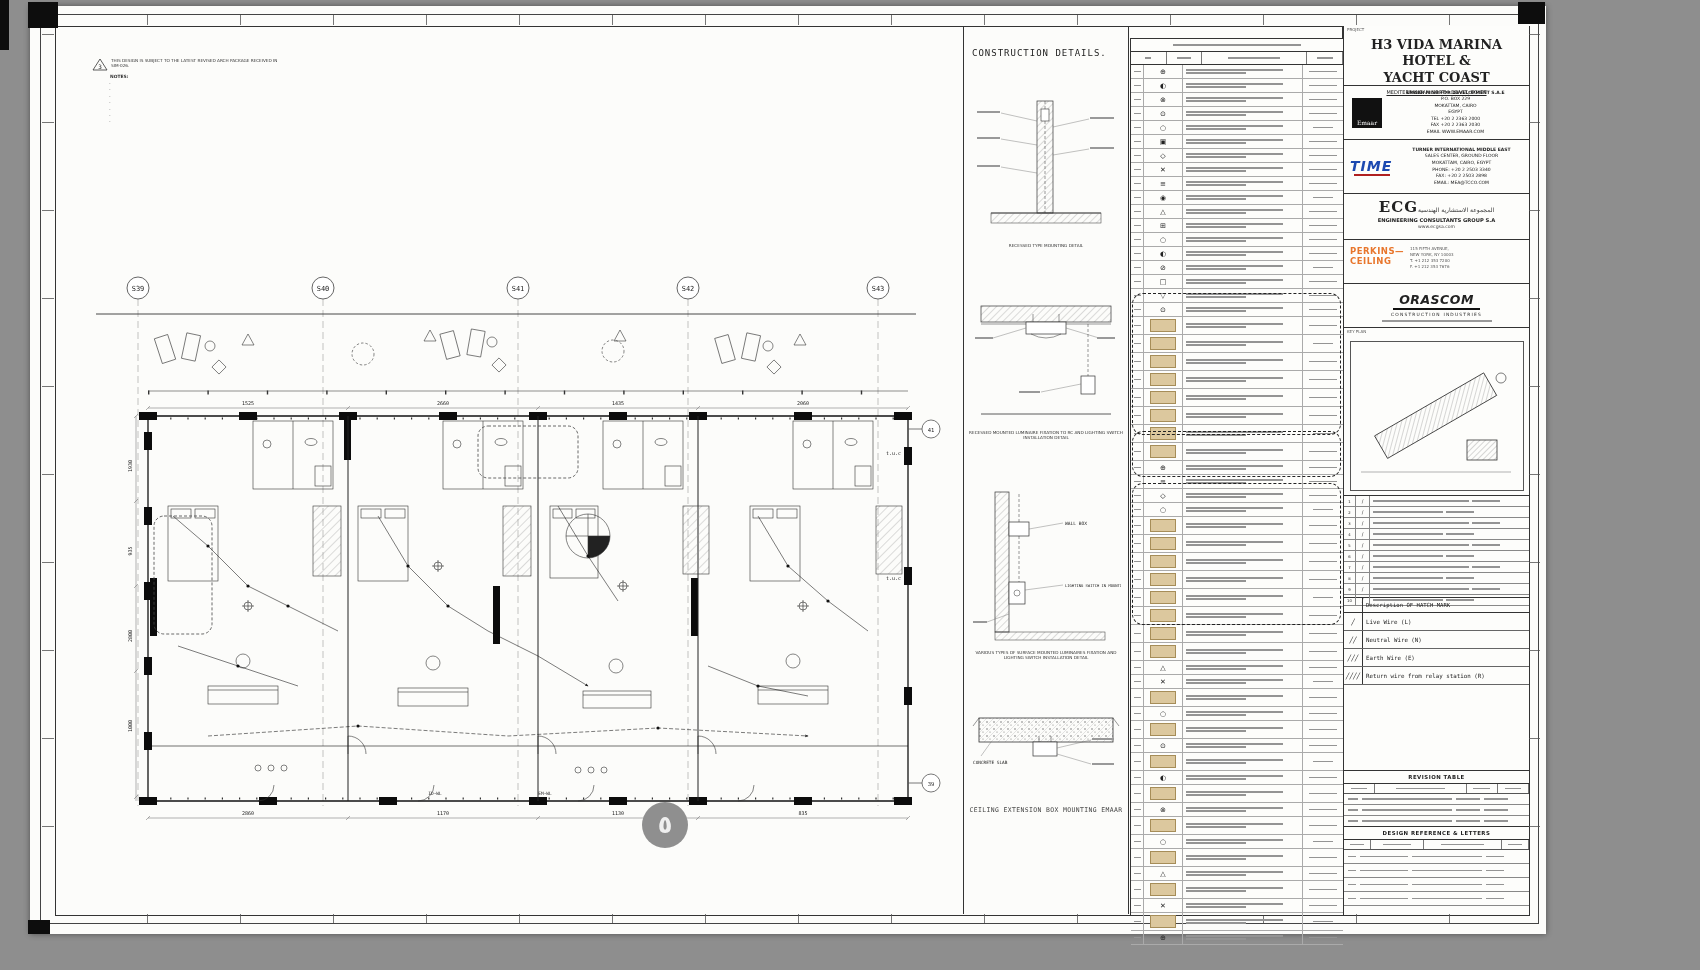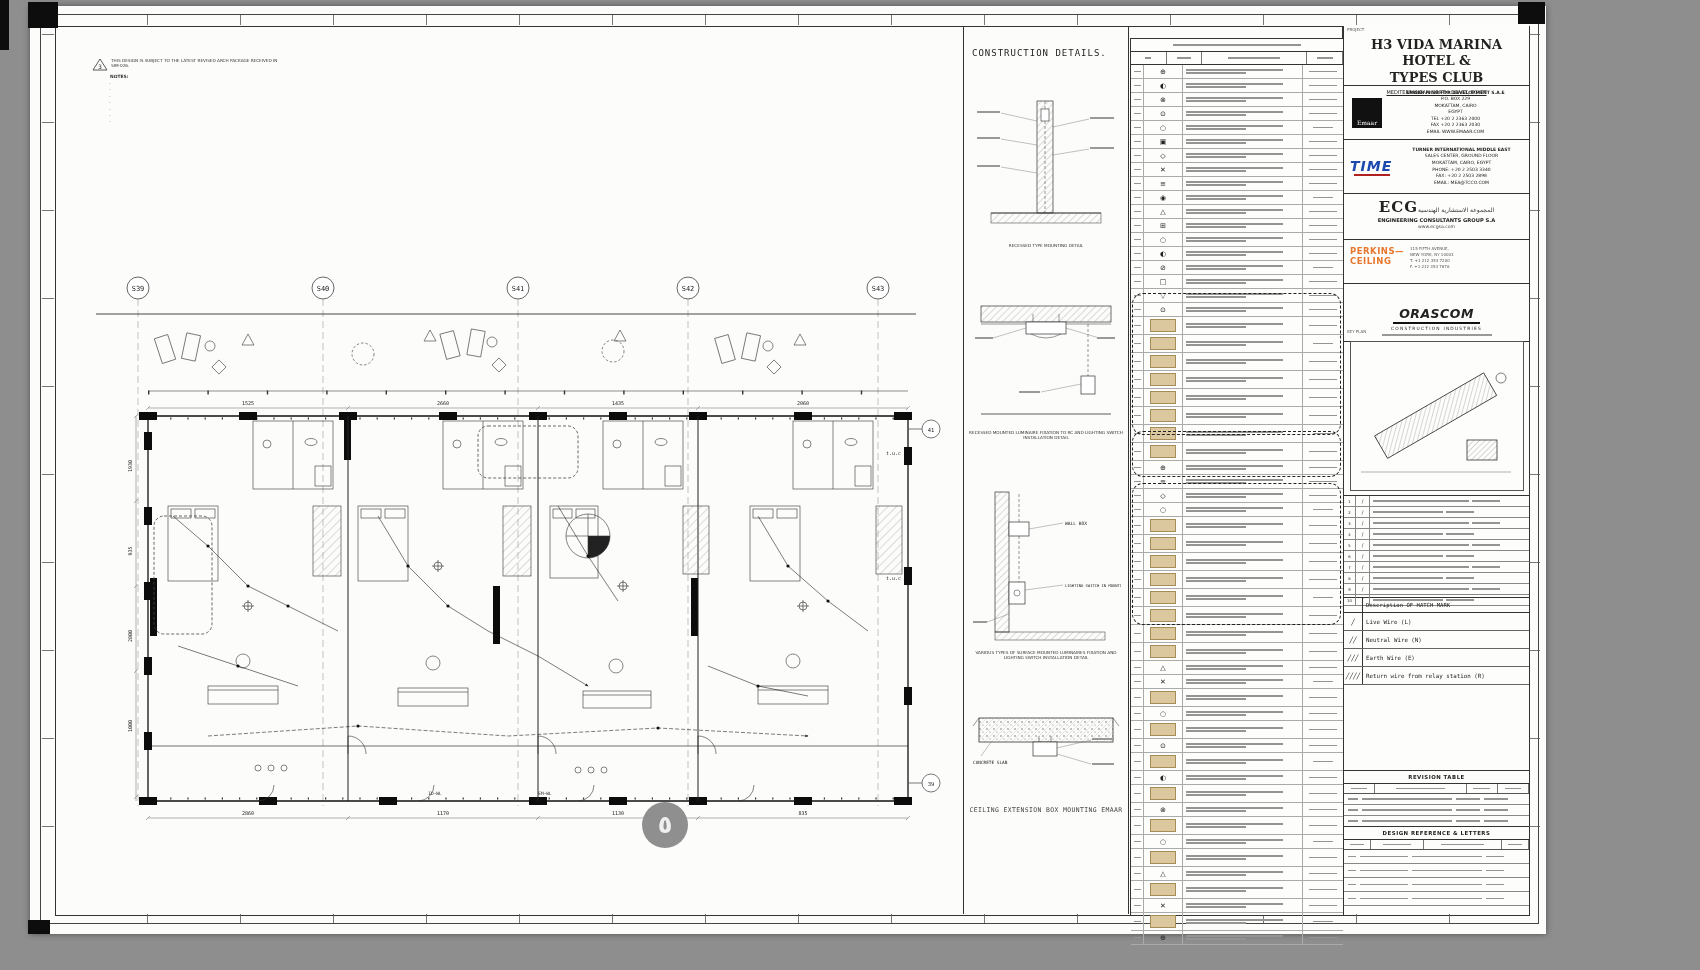--- a/index.html
+++ b/index.html
@@ -1397,21 +1397,21 @@
     <div class="cloud" style="top:254px;height:140px"></div>
     <div class="cloud" style="top:392px;height:44px"></div>
     <div class="cloud" style="top:444px;height:140px"></div>
   </div>
 
   <div class="tblock">
     <div class="tsec" style="top:0;height:60px">
       <div class="lbl-tiny">PROJECT</div>
       <div class="ptitle">
         <div>H3 VIDA MARINA HOTEL  &amp;</div>
-          <div>TYPES CLUB</div>
+          <div>YACHT COAST</div>
       </div>
       <div class="psub">MEDITERRANEAN NORTH COAST, EGYPT</div>
     </div>
 
     <div class="tsec corp" style="top:60px;height:54px">
       <div class="emaar-logo">Emaar</div>
       <div class="lines">
         <div style="font-weight:bold">EMAAR MISR FOR DEVELOPMENT S.A.E</div>
         <div>P.O. BOX 229</div>
           <div>MOKATTAM, CAIRO</div>
@@ -1452,21 +1452,21 @@
           <div>CEILING</div>
       </div>
       <div class="addr">
         <div>115 FIFTH AVENUE,</div>
           <div>NEW YORK, NY 10003</div>
         <div>T.  +1 212 353 7200</div>
           <div>F.  +1 212 353 7676</div>
       </div>
     </div>
 
-    <div class="tsec ora" style="top:272px;height:44px">
+    <div class="tsec ora" style="top:258px;height:44px">
       <div class="name">ORASCOM</div>
       <div class="sub">CONSTRUCTION INDUSTRIES</div>
       <div class="adr"></div>
     </div>
 
     <div class="tsec" style="top:302px;height:168px">
       <div class="lbl-tiny">KEY PLAN</div>
       <div class="kbox">
         <svg viewBox="0 0 172 148" width="172" height="148">
           <defs>

